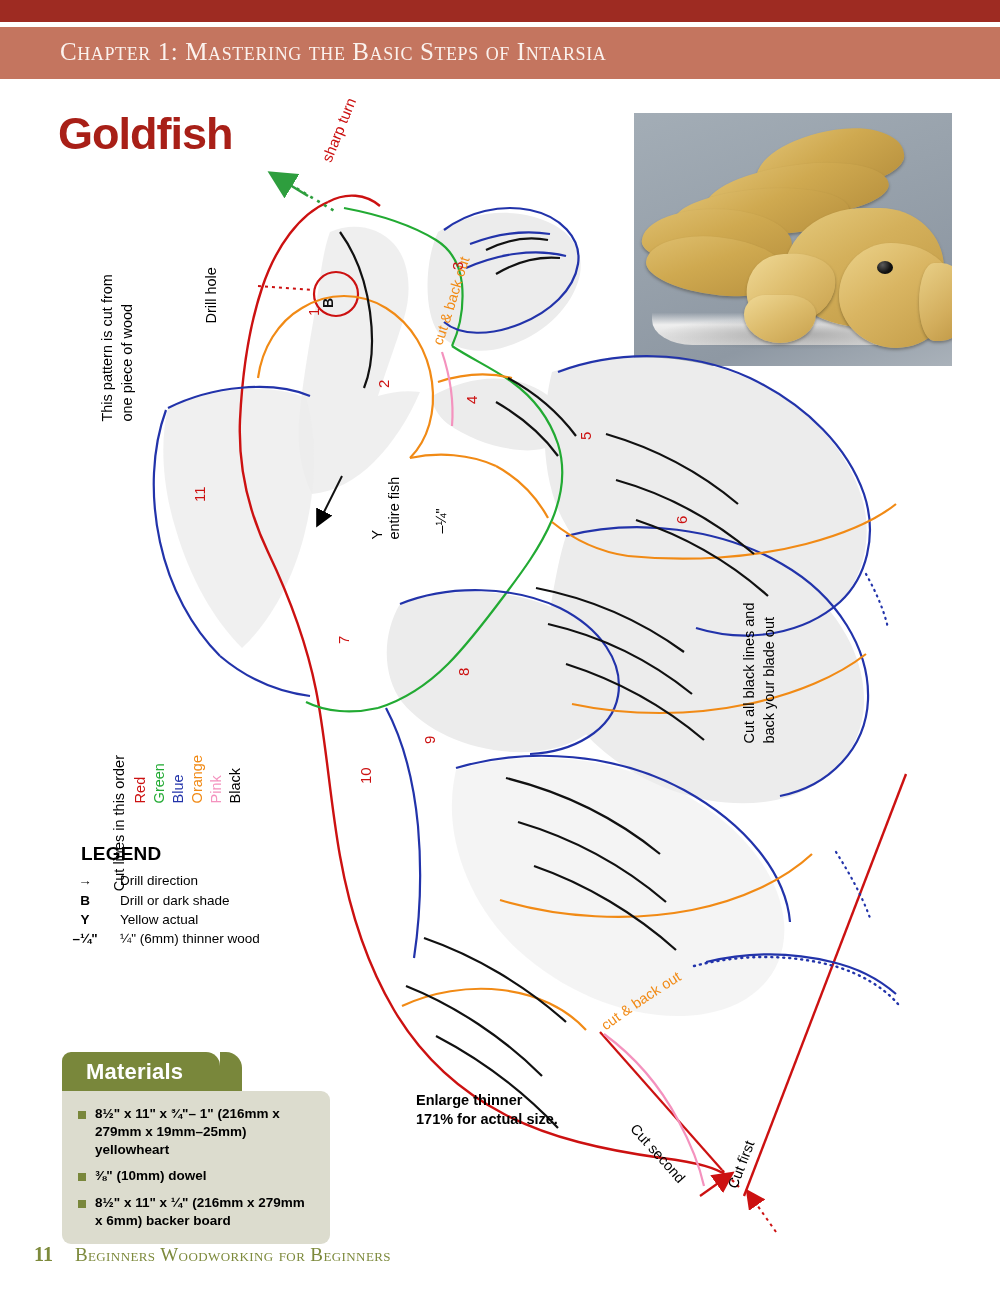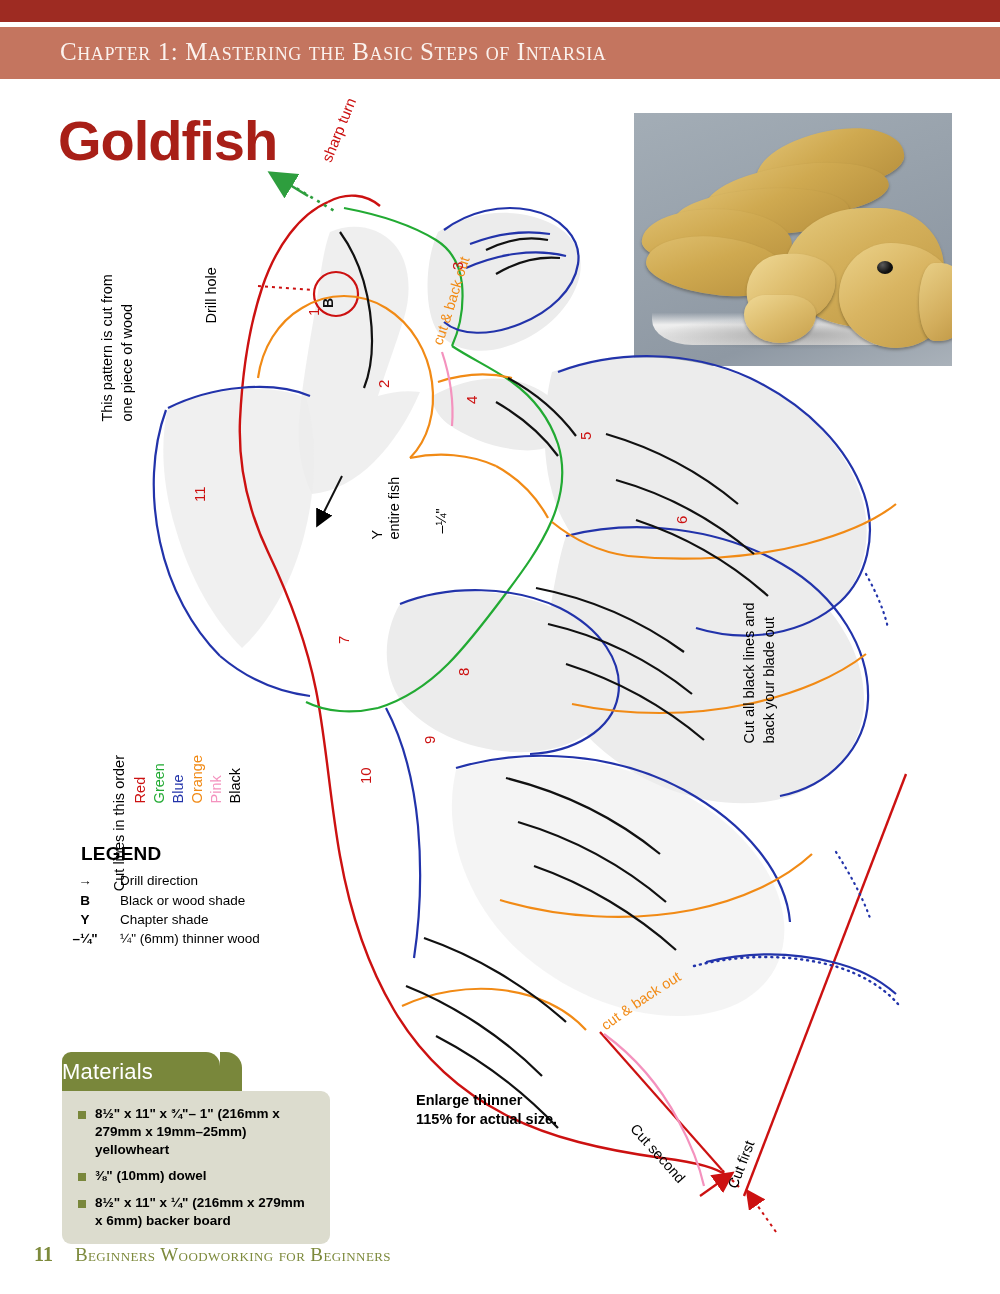--- a/index.html
+++ b/index.html
@@ -31,21 +31,21 @@
     font-size: 25px;
     color: #FBF2EE;
     font-variant: small-caps;
     letter-spacing: 0.6px;
     white-space: nowrap;
   }
 
   
   .goldfish-title {
     position: absolute; left: 58px; top: 108px;
-    font-size: 56px; font-weight: bold; color: #A81F17;
+    font-size: 45px; font-weight: bold; color: #A81F17;
     letter-spacing: -1px;
   }
 
   
   .photo {
     position: absolute; left: 634px; top: 113px; width: 318px; height: 253px;
     overflow: hidden; background: #9AA4AE;
   }
   .photo-bg {
     position: absolute; inset: 0;
@@ -148,21 +148,21 @@
 
   
   .materials { position: absolute; left: 62px; top: 1052px; width: 268px; }
   .mat-tab {
     position: relative; width: 158px; height: 40px;
     background: #79873B;
     border-radius: 9px 14px 0 0;
     display: flex; align-items: center;
   }
   .mat-tab span {
-    color: #fff; font-size: 22px; font-weight: normal; 
+    color: #fff; font-size: 22px; font-weight: bold; padding-left: 24px;
     letter-spacing: .2px;
   }
   .mat-tab:after {
     content: ""; position: absolute; left: 158px; top: 0;
     width: 22px; height: 40px; background: #79873B;
     border-radius: 0 16px 0 0;
   }
   .mat-body {
     background: #DCDCCE; border-radius: 0 9px 9px 9px;
     padding: 14px 14px 14px 16px; position: relative; z-index: 2;
@@ -463,25 +463,25 @@
   <div class="legend">
     <h3>LEGEND</h3>
     <table>
       <tbody>
           <tr>
         <td class="sym arrow-glyph">→</td>
         <td class="desc">Drill direction</td>
       </tr>
       <tr>
         <td class="sym">B</td>
-        <td class="desc">Black or wood shade</td>
+        <td class="desc">Drill or dark shade</td>
       </tr>
       <tr>
         <td class="sym">Y</td>
-        <td class="desc">Chapter shade</td>
+        <td class="desc">Yellow actual</td>
       </tr>
       <tr>
         <td class="sym">–¼"</td>
         <td class="desc">¼" (6mm) thinner wood</td>
       </tr>
     </tbody>
       </table>
   </div>
 
   <div class="materials">
@@ -499,21 +499,21 @@
       </div>
       <div class="mat-item">
         <div class="bullet"></div>
         <div class="mat-text">8½" x 11" x ¼" (216mm x 279mm x 6mm) backer board</div>
       </div>
     </div>
   </div>
 
   <div class="enlarge">
     <div>Enlarge thinner</div>
-    <div>115% for actual size.</div>
+    <div>171% for actual size.</div>
   </div>
 
   <div class="footer">
     <div class="pg">11</div>
     <div class="bk">Beginners Woodworking for Beginners</div>
   </div>
 
 </div>
 
 </body></html>

